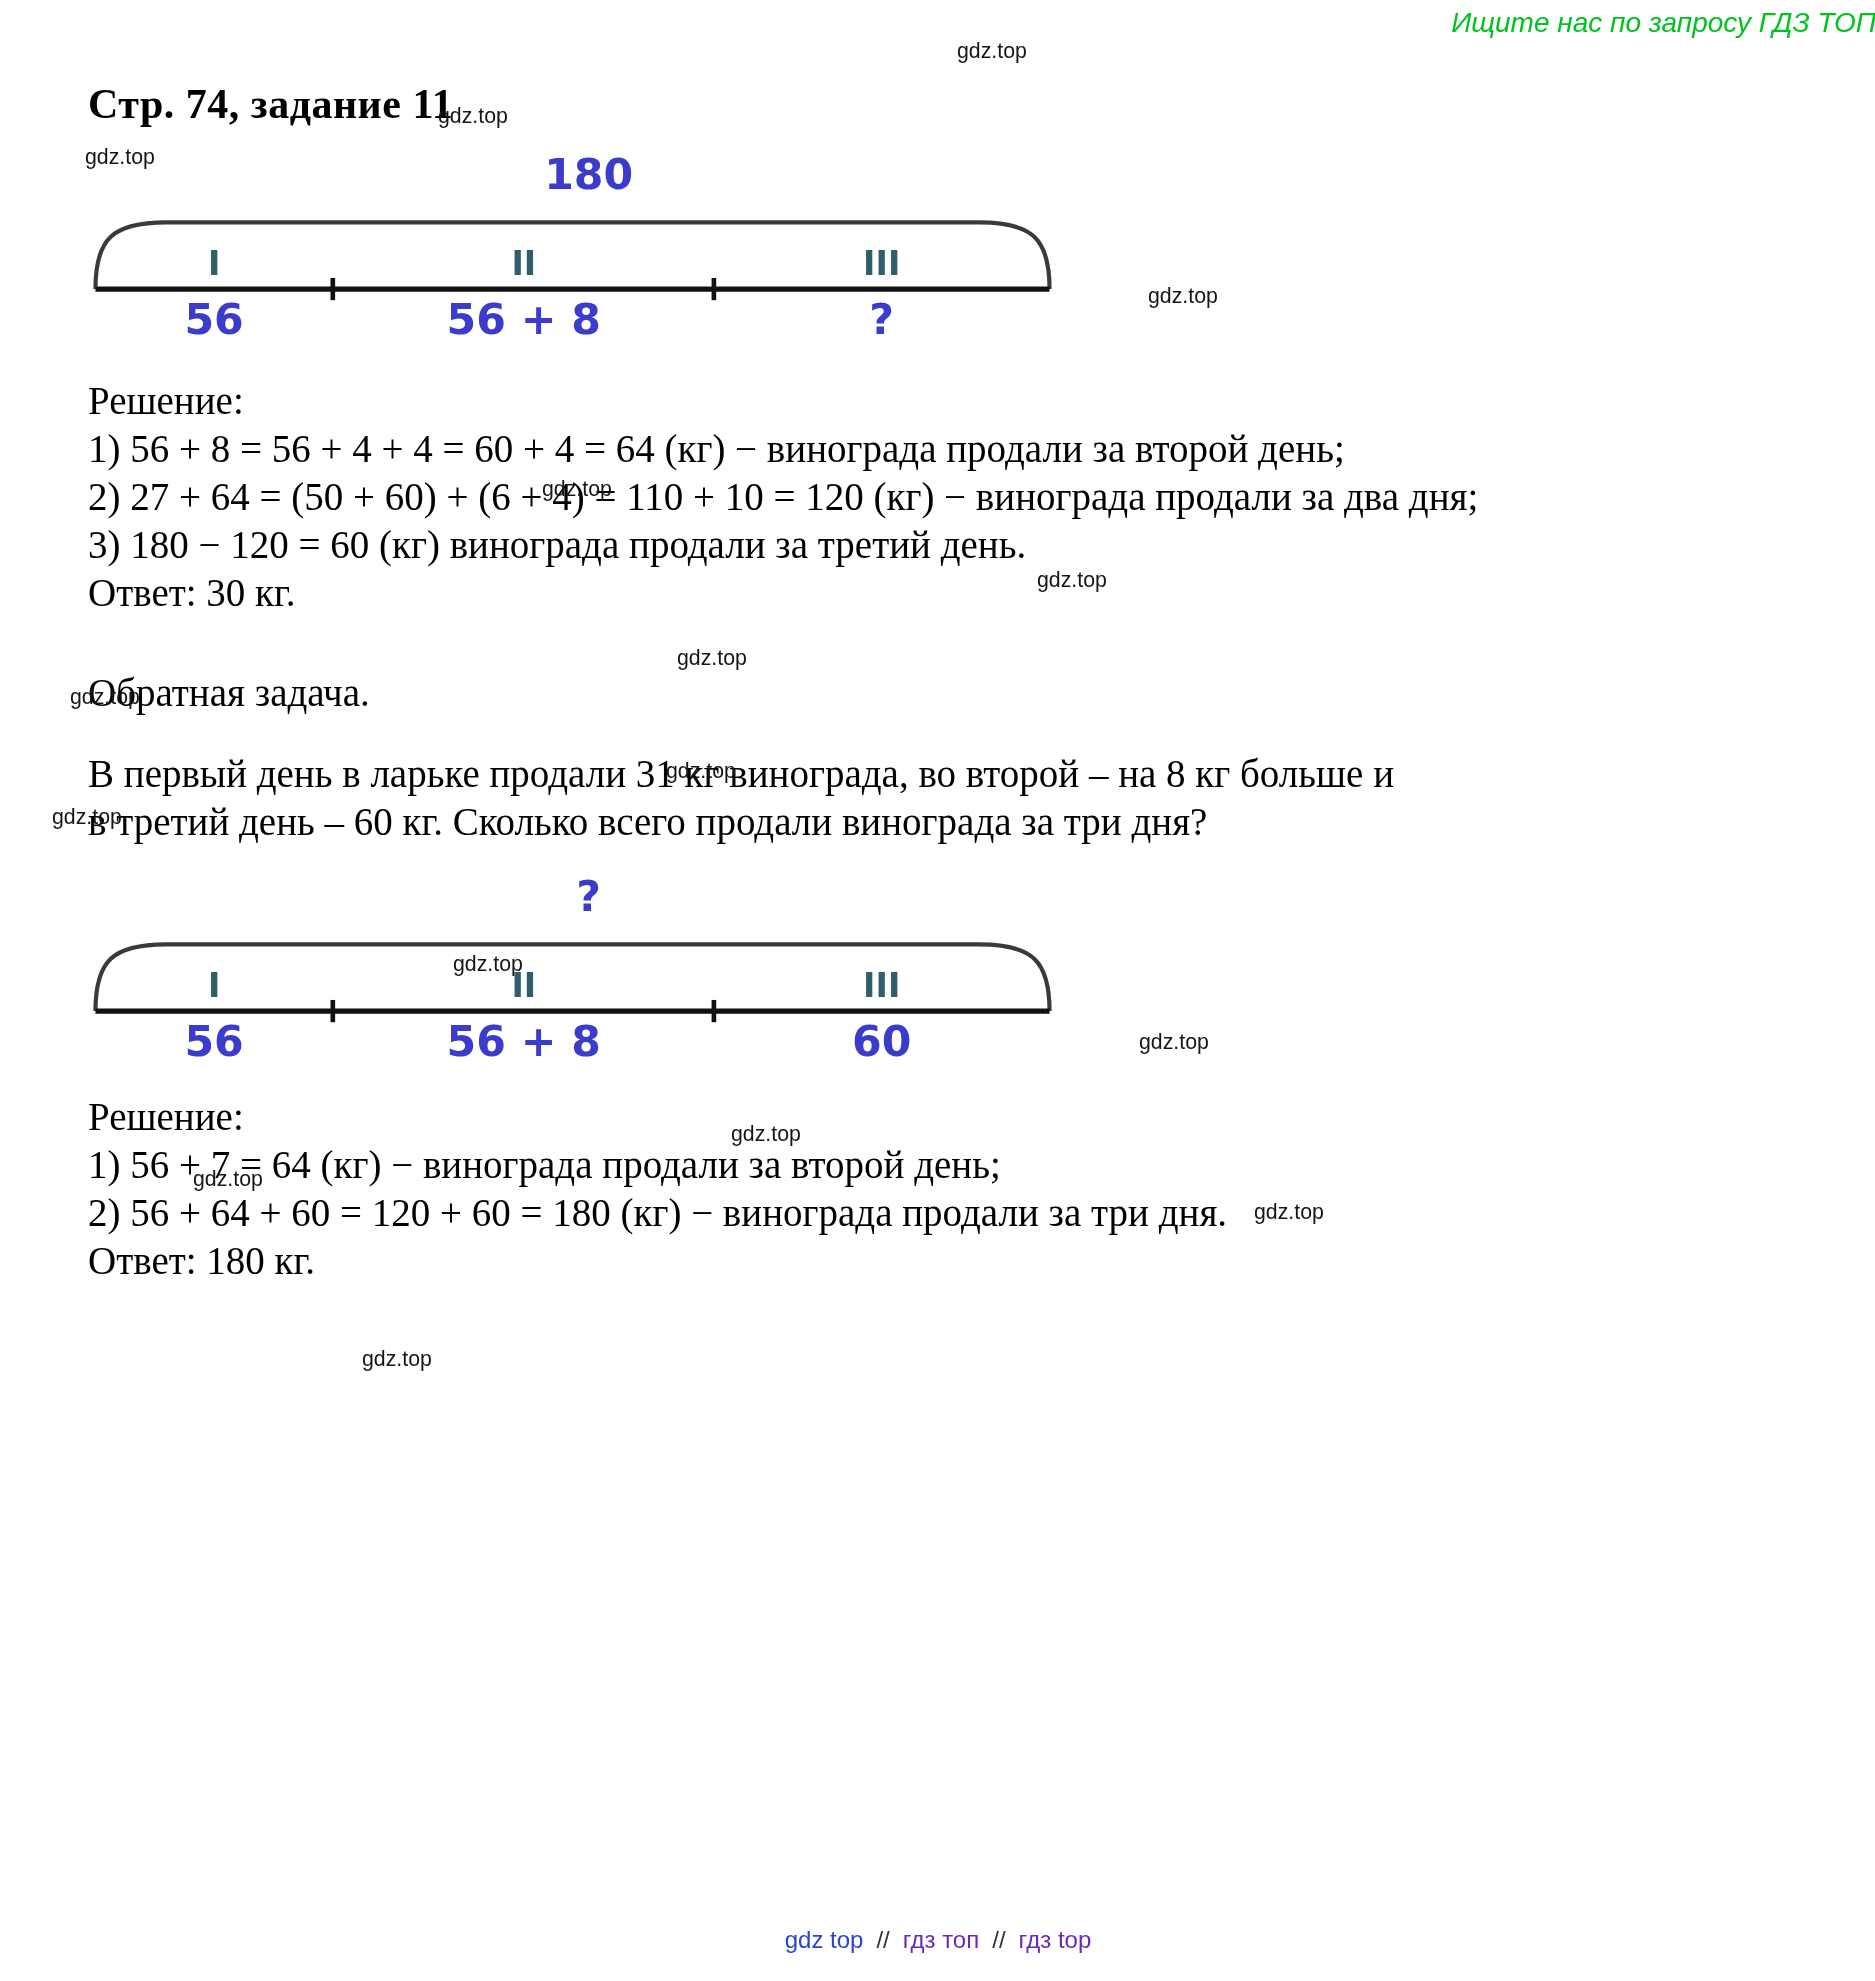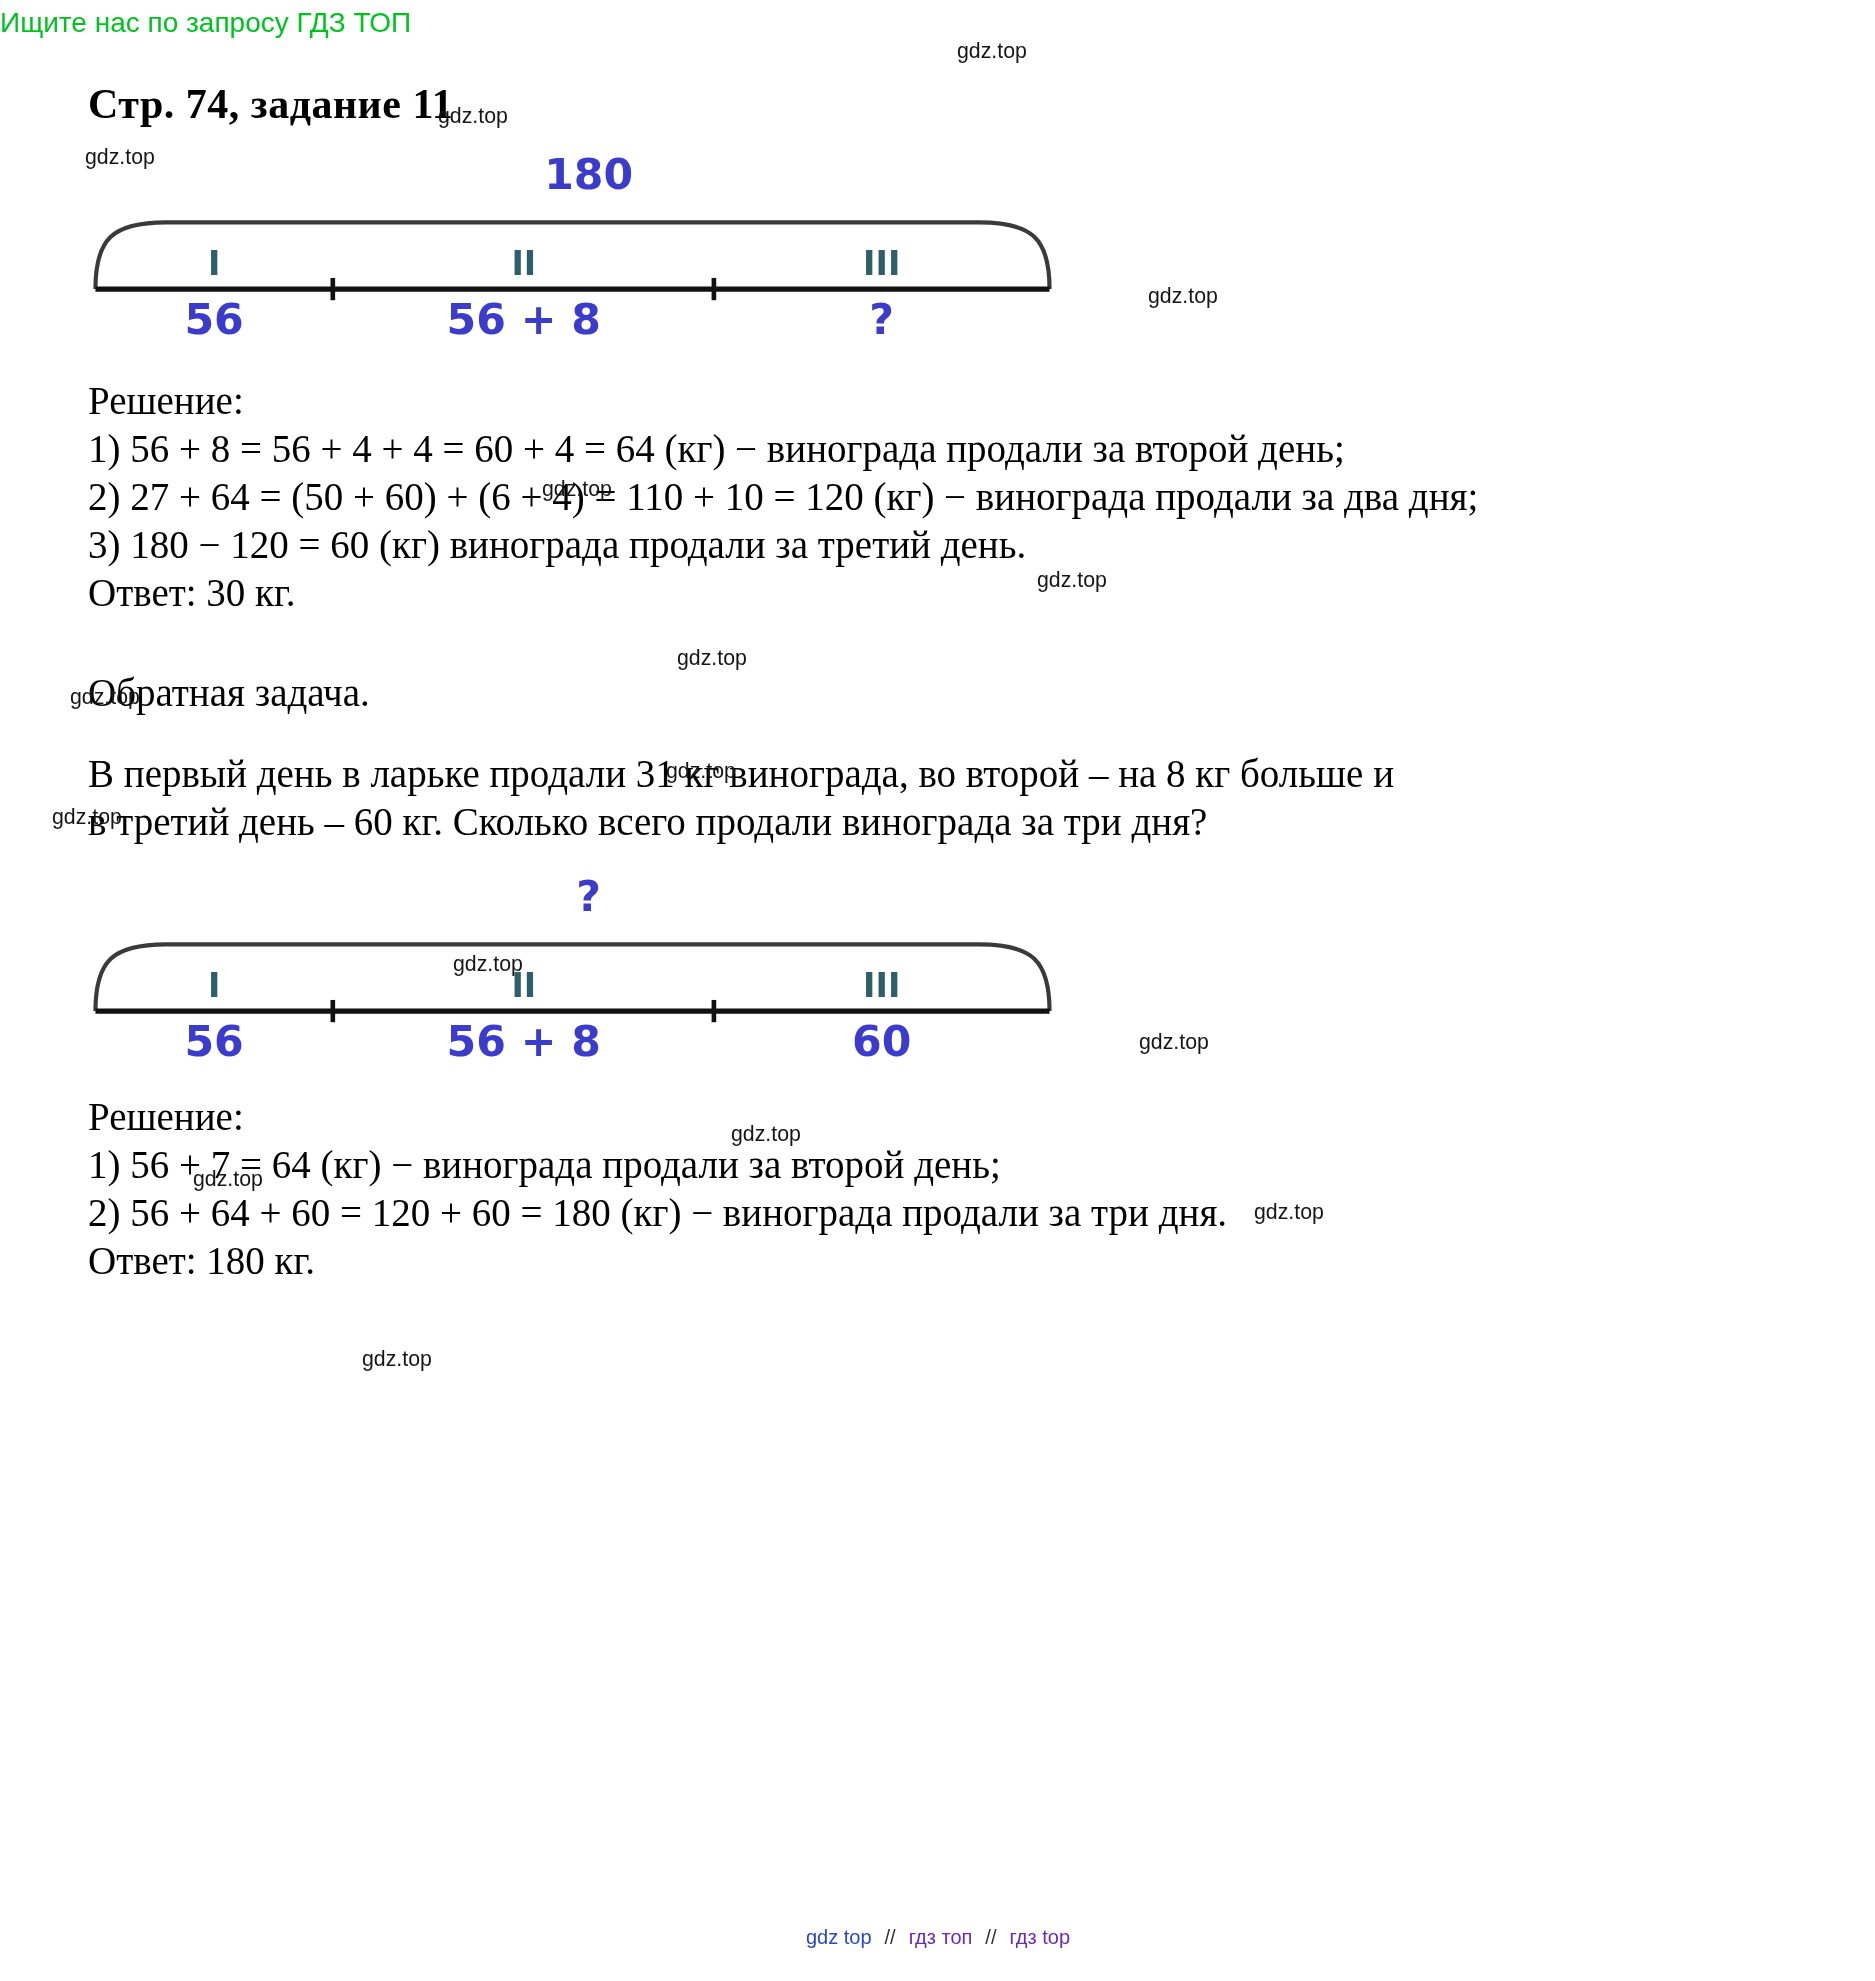--- a/index.html
+++ b/index.html
@@ -9,24 +9,25 @@
     height: 1981px;
     position: relative;
     overflow: hidden;
     font-family: "Liberation Serif", serif;
     color: #000;
   }
 
   
   .promo {
     padding-top: 7.4px;
-    text-align: left;
+    text-align: right;
     font-family: "Liberation Sans", sans-serif;
     font-size: 28px;
     color: #00c31f;
+    font-style: italic;
   }
 
   
   .wm {
     position: absolute;
     font-family: "Liberation Sans", sans-serif;
     font-size: 21.3px;
     color: #161616;
     white-space: nowrap;
   }
@@ -65,21 +66,21 @@
   .reverse-heading { margin-top: 52px; font-size: 39px; line-height: 48px; }
   .problem { margin-top: 33px; font-size: 39px; line-height: 48px; max-width: 1326px; }
   .diagram-2 { margin-top: 26px; }
 
   .footer {
     position: absolute;
     left: 0; right: 0;
     top: 1926px;
     text-align: center;
     font-family: "Liberation Sans", sans-serif;
-    font-size: 20px;
+    font-size: 24px;
   }
   .footer a { text-decoration: none; cursor: pointer; }
   .f-blue   { color: #2945cc; }
   .f-purple { color: #6d28b5; }
   .f-sep    { color: #333; margin: 0 13px; }
 </style>
 </head>
 <body>
 
 <div class="promo">Ищите нас по запросу ГДЗ ТОП</div>

